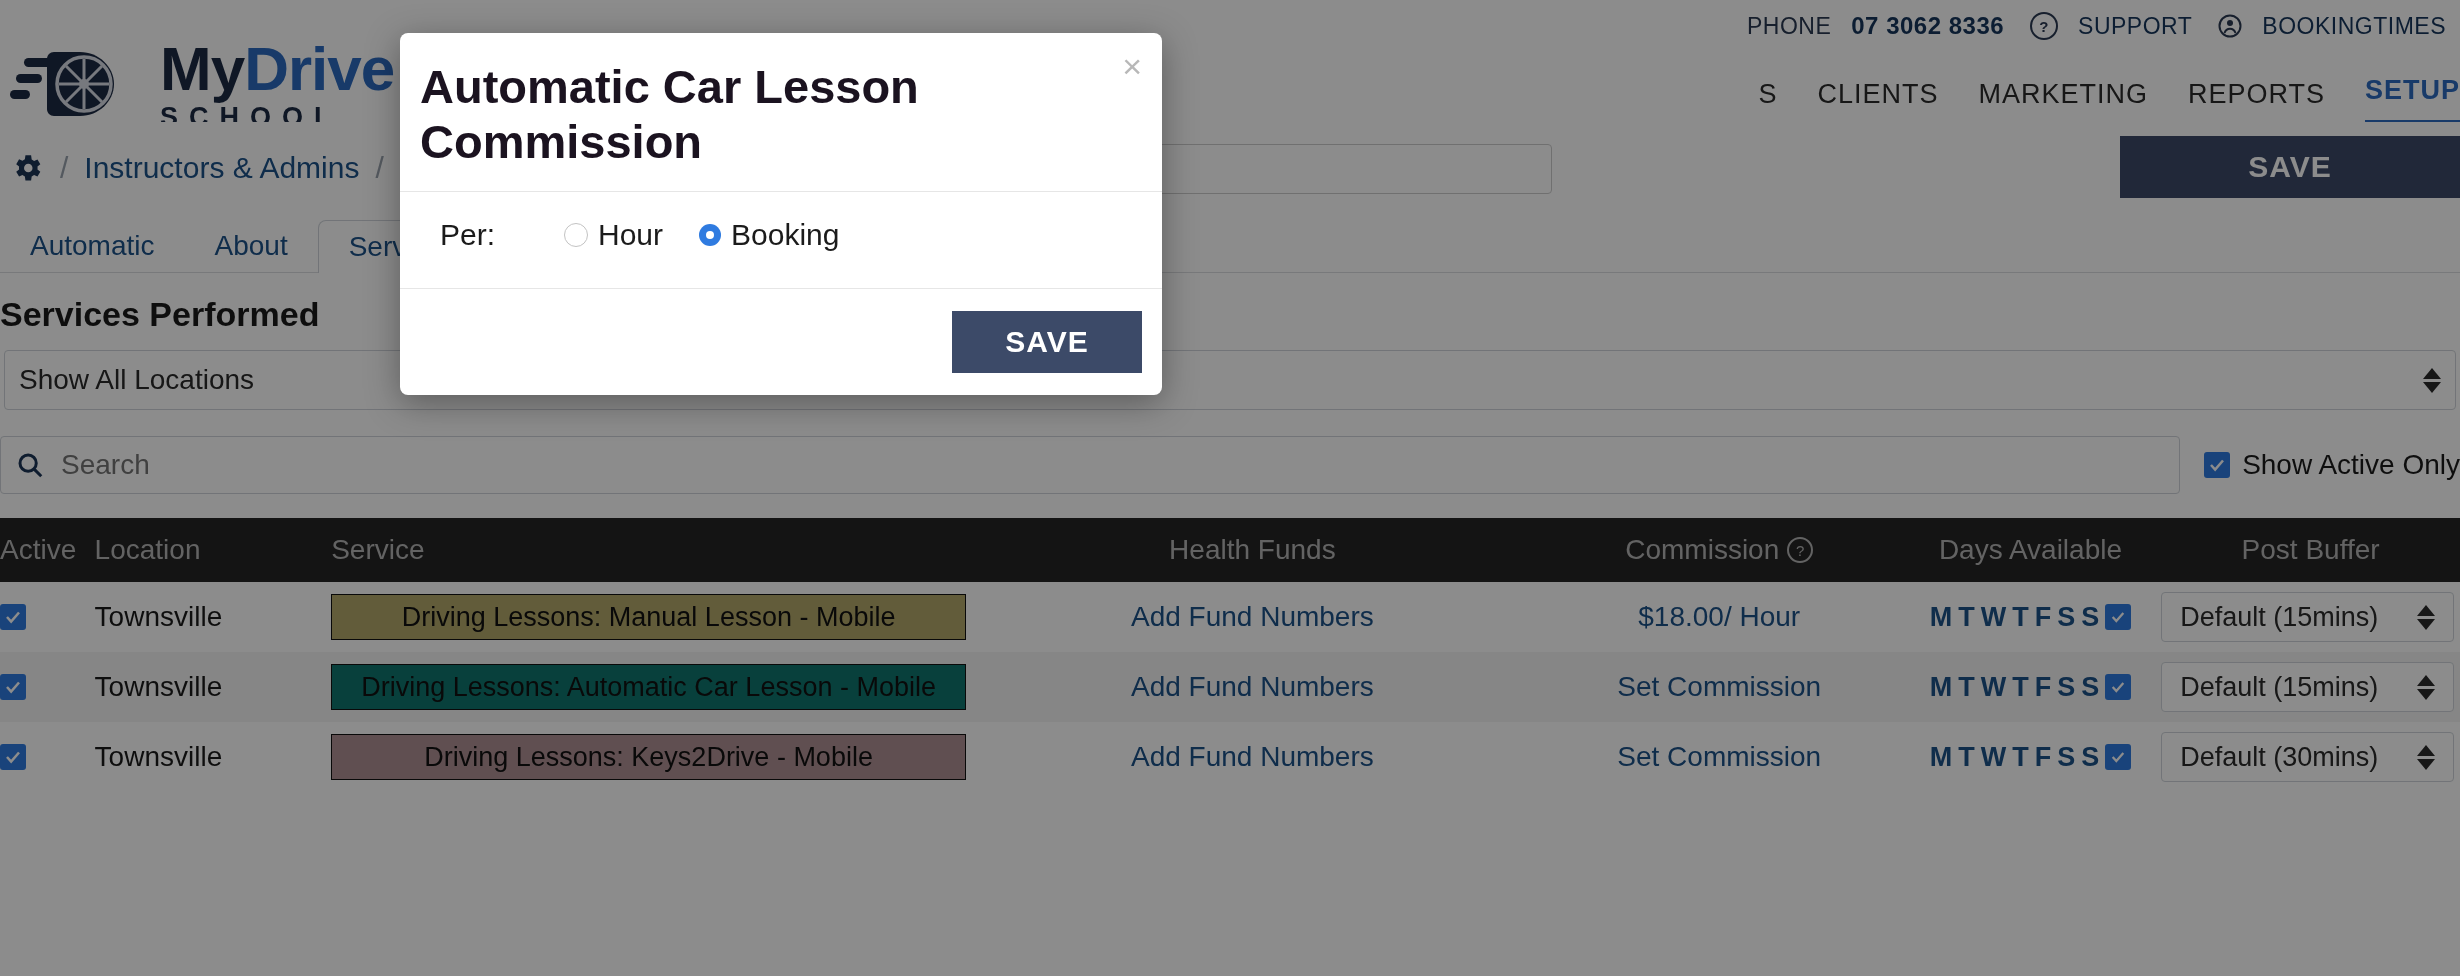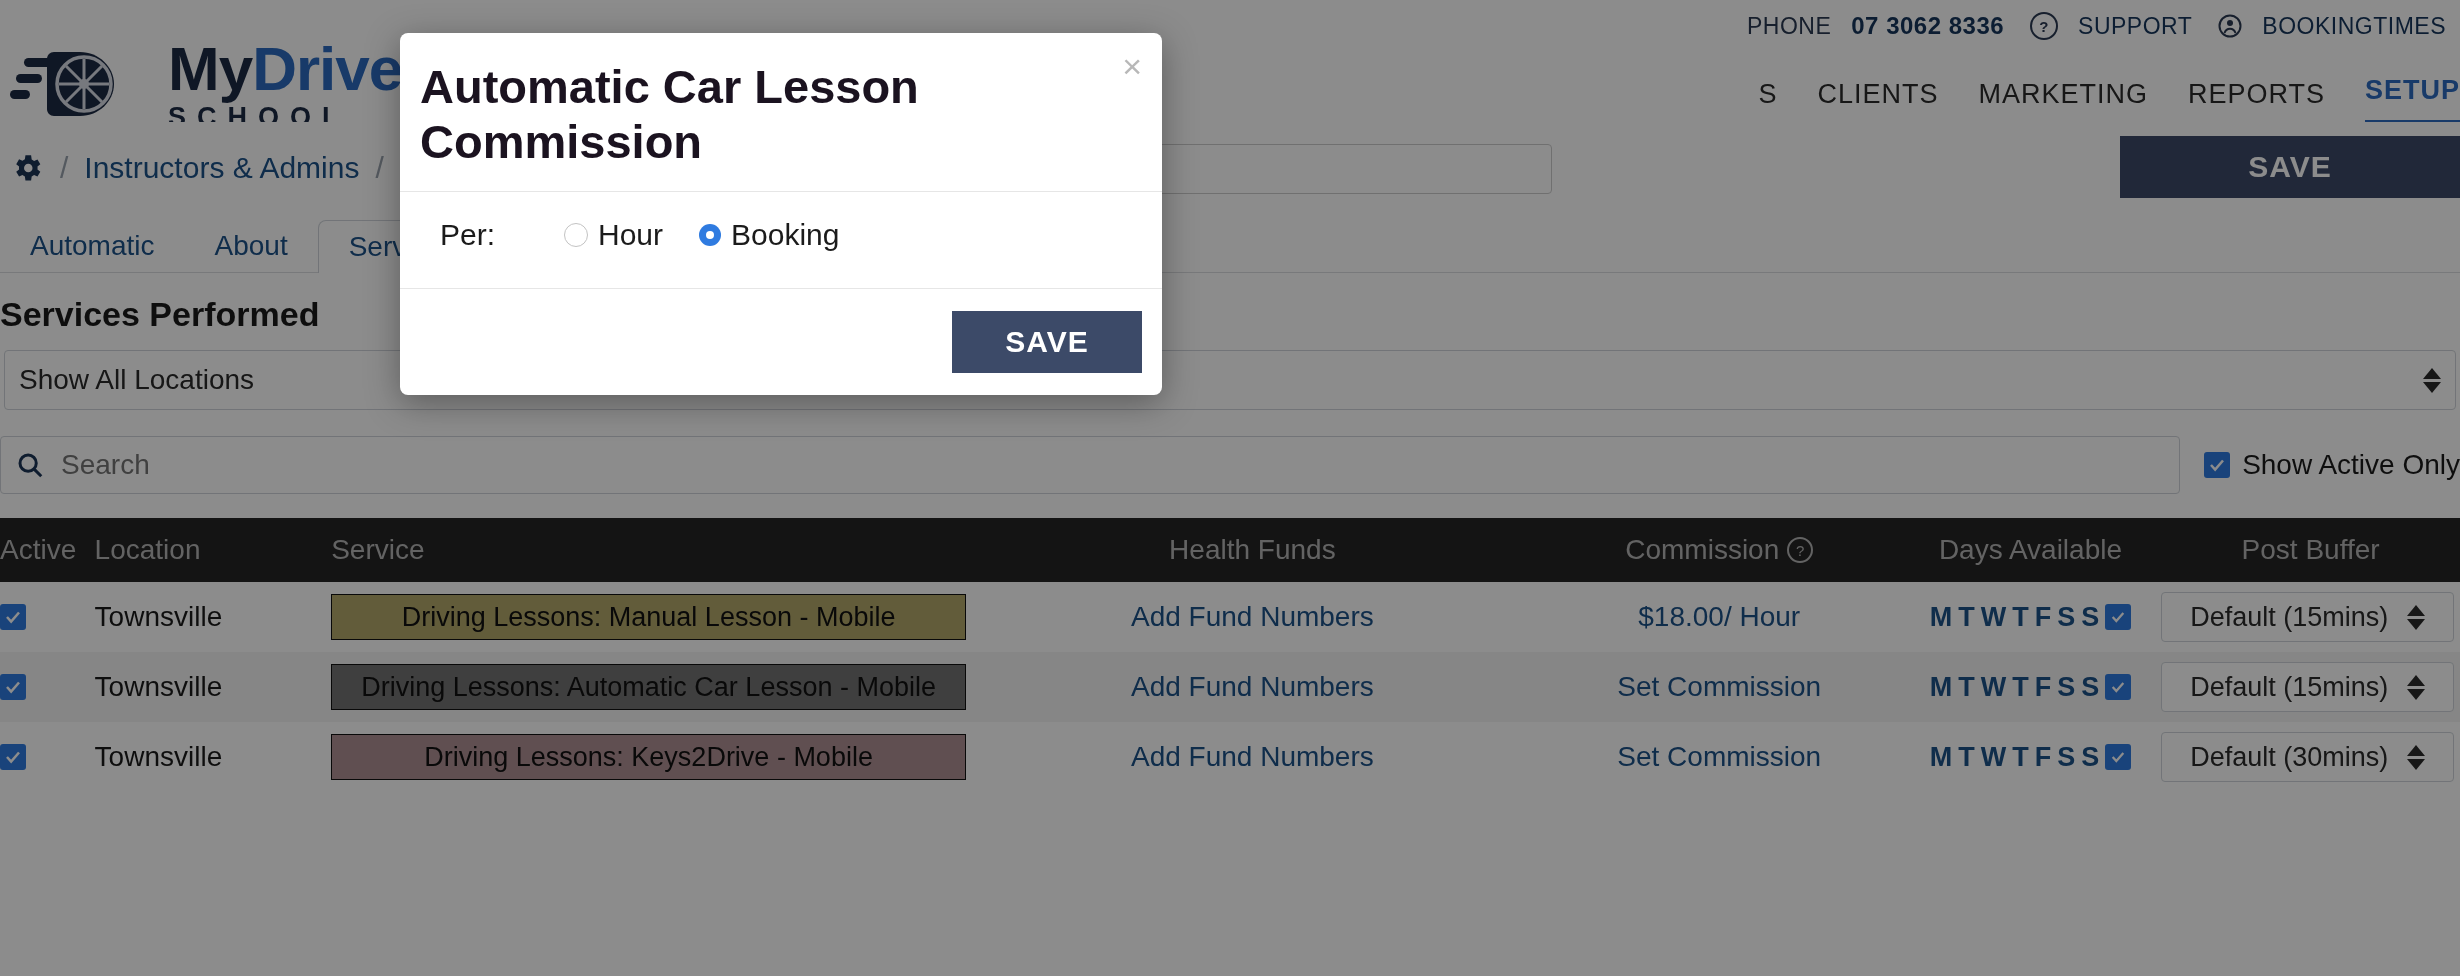--- a/index.html
+++ b/index.html
@@ -19,21 +19,21 @@
            font-size:23px;letter-spacing:.5px;white-space:nowrap;}
   .topitem .lbl{color:#2b3a52;}
   .topitem .phone{font-weight:bold;color:#16365c;font-size:24px;}
   .circ-icon{width:24px;height:24px;border:2.2px solid #2b3a52;border-radius:50%;
              display:inline-flex;align-items:center;justify-content:center;
              font-size:15px;font-weight:bold;color:#2b3a52;line-height:1;}
   .person-icon svg{display:block;}
 
   
   .header{height:70px;display:flex;align-items:center;background:#fff;position:relative;}
-  .logo{display:flex;align-items:center;gap:28px;padding-left:10px;margin-top:-6px;}
+  .logo{display:flex;align-items:center;gap:20px;padding-left:10px;margin-top:-6px;}
   .logo-mark{width:130px;height:92px;position:relative;}
   .logo-text{display:flex;flex-direction:column;line-height:1;}
   .logo-l1{font-size:62px;font-weight:bold;letter-spacing:-1px;}
   .logo-my{color:#1d2b44;}
   .logo-drive{color:#2c6bbf;}
   .logo-l2{font-size:27px;letter-spacing:11px;color:#1d2b44;margin-top:4px;
            font-weight:700;}
   .nav{position:absolute;right:0;bottom:-2px;display:flex;align-items:flex-end;gap:40px;
        padding-right:0px;}
   .navitem{font-family:"Liberation Sans Narrow","Liberation Sans",sans-serif;
@@ -103,21 +103,21 @@
   tbody td{padding:10px 0;font-size:28px;color:#1b1b1b;vertical-align:middle;
            background:#fff;}
   tbody tr:nth-child(even) td{background:#f4f4f4;}
   .chip{border:1px solid #111;height:44px;display:flex;align-items:center;
         justify-content:center;font-size:27px;color:#111;padding:0 10px;
         font-family:"Liberation Sans Narrow","Liberation Sans",sans-serif;}
   .lnk{color:#1d5289;text-align:center;}
   .days{display:flex;align-items:center;justify-content:center;gap:6px;
         color:#1d5289;font-weight:bold;font-size:27px;}
   .buffer{height:48px;border:1px solid #cfd4da;border-radius:4px;background:#fff;
-          display:flex;align-items:center;justify-content:space-between;padding:0 28px;
+          display:flex;align-items:center;justify-content:space-between;padding:0 18px;
           font-size:27px;color:#2b2b2b;margin-right:6px;}
 
   
   .modal{position:absolute;left:400px;top:33px;width:762px;background:#fff;
          border-radius:8px;z-index:60;box-shadow:0 8px 34px rgba(0,0,0,.35);}
   .modal-head{position:relative;padding:26px 34px 22px 20px;border-bottom:1px solid #e6e6e6;}
   .modal-title{font-family:"Liberation Sans Narrow","Liberation Sans",sans-serif;
                font-size:47px;font-weight:bold;color:#1b1320;letter-spacing:0px;}
   .modal-x{position:absolute;right:20px;top:16px;font-size:34px;color:#b8b8b8;
            line-height:1;}
@@ -323,21 +323,21 @@
           </td>
       </tr>
       <tr>
         <td><span class="cb">
               <svg width="18" height="18" viewBox="0 0 24 24" fill="none" stroke="#fff" stroke-width="3.4">
                 <polyline points="4,12 9.5,18 20,6"></polyline>
               </svg>
             </span></td>
         <td>Townsville</td>
         <td>
-            <div class="chip" style="background:#737373">Driving Lessons: Automatic Car Lesson - Mobile</div>
+            <div class="chip" style="background:#0f766e">Driving Lessons: Automatic Car Lesson - Mobile</div>
           </td>
         <td class="lnk">Add Fund Numbers</td>
         <td class="lnk">Set Commission</td>
         <td>
             <div class="days">
               <span>M</span>
               <span>T</span>
               <span>W</span>
               <span>T</span>
               <span>F</span>

